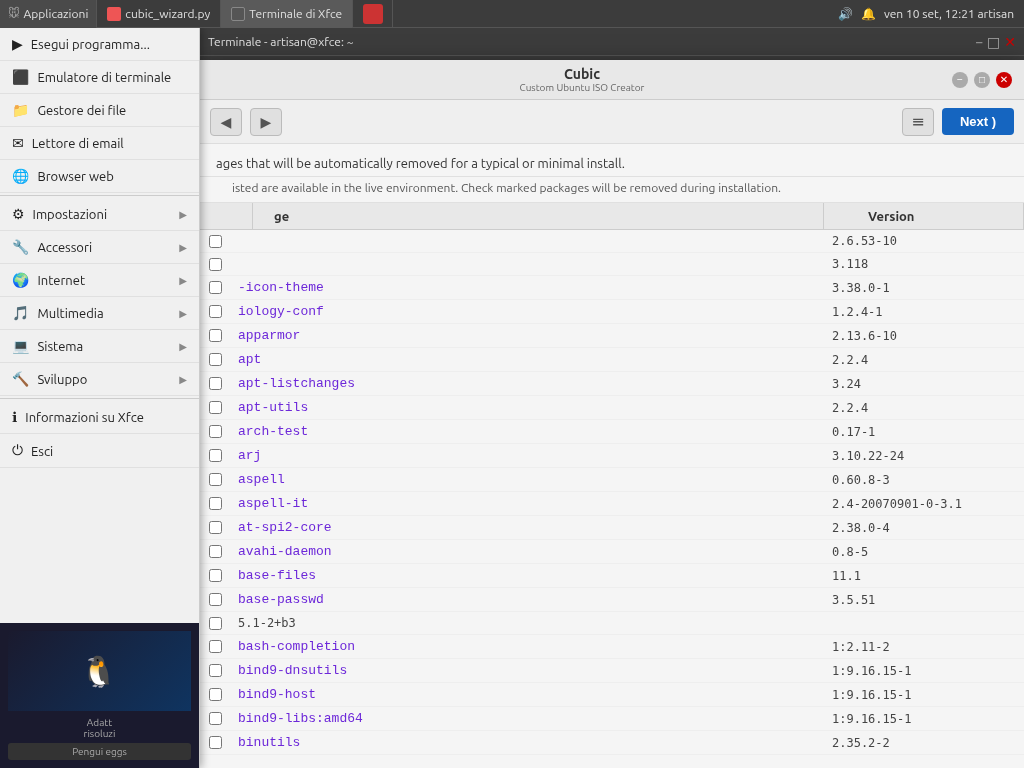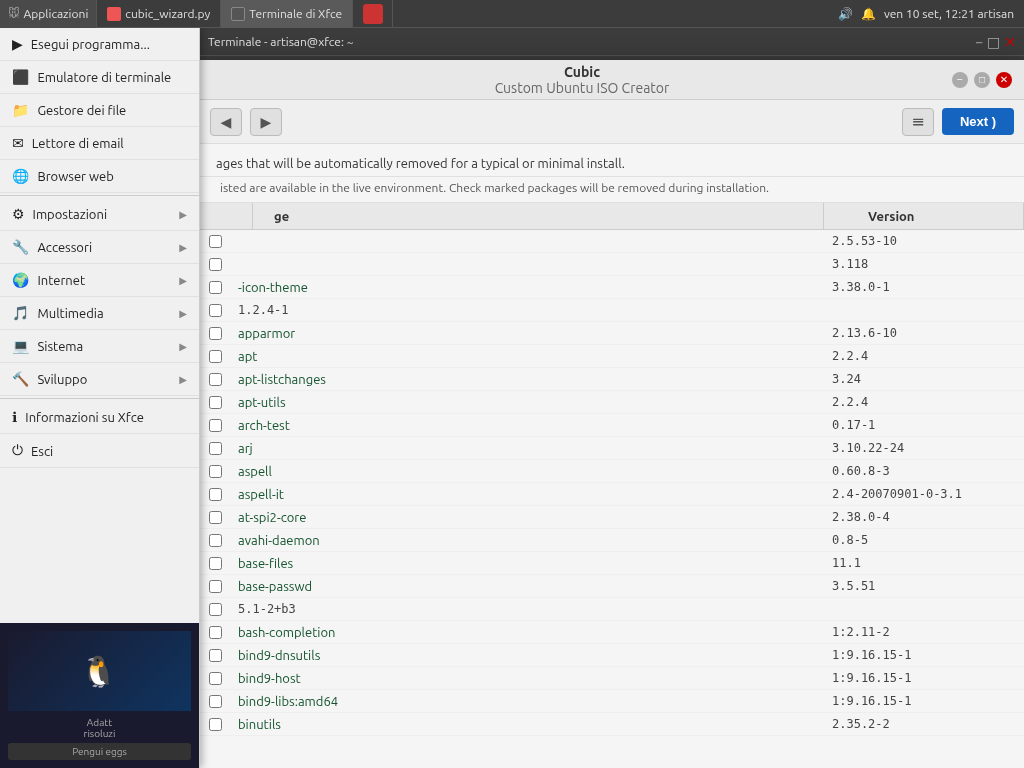--- a/index.html
+++ b/index.html
@@ -36,21 +36,21 @@
       position: absolute; top: 60px; left: 200px; right: 0; bottom: 0;
       background: #f5f5f5; display: flex; flex-direction: column;
       box-shadow: 0 4px 20px rgba(0,0,0,0.5);
     }
     .cubic-titlebar {
       height: 40px; background: #e8e8e8; display: flex; align-items: center;
       padding: 0 12px; border-bottom: 1px solid #ccc; flex-shrink: 0;
     }
     .cubic-title-center { flex: 1; text-align: center; }
     .cubic-title-main { font-weight: bold; font-size: 14px; color: #333; }
-    .cubic-title-sub { font-size: 14px; color: #666; }
+    .cubic-title-sub { font-size: 10px; color: #666; }
     .cubic-win-btns { display: flex; gap: 6px; }
     .cubic-win-btn { width: 16px; height: 16px; border-radius: 50%; border: none; cursor: pointer; font-size: 10px; display: flex; align-items: center; justify-content: center; }
     .cubic-btn-min { background: #aaa; color: #fff; }
     .cubic-btn-max { background: #aaa; color: #fff; }
     .cubic-btn-close { background: #cc0000; color: #fff; }
 
     .cubic-toolbar {
       height: 44px; background: #efefef; display: flex; align-items: center;
       padding: 0 10px; gap: 8px; border-bottom: 1px solid #ddd; flex-shrink: 0;
     }
@@ -64,37 +64,37 @@
       border-radius: 4px; cursor: pointer; display: flex; align-items: center; justify-content: center;
       margin-left: auto;
     }
     .next-btn {
       background: #1565c0; color: white; border: none; padding: 6px 18px;
       border-radius: 4px; cursor: pointer; font-size: 13px; font-weight: bold;
     }
 
     .cubic-content { flex: 1; overflow: hidden; display: flex; flex-direction: column; }
     .cubic-desc { padding: 12px 16px 6px; font-size: 13px; color: #333; border-bottom: 1px solid #e0e0e0; }
-    .cubic-desc-note { padding: 4px 20px 8px; font-size: 12px; color: #555; border-bottom: 1px solid #e0e0e0; }
+    .cubic-desc-note { padding: 4px 32px 8px; font-size: 12px; color: #555; border-bottom: 1px solid #e0e0e0; }
 
     .pkg-table { flex: 1; overflow-y: auto; }
     .pkg-table-header {
       display: grid; grid-template-columns: 30px 1fr 200px;
       background: #e8e8e8; border-bottom: 1px solid #ccc;
       font-weight: bold; font-size: 13px; color: #333; position: sticky; top: 0;
     }
     .pkg-table-header div { padding: 6px 8px; border-right: 1px solid #ccc; margin-left: 36px; }
     .pkg-row {
       display: grid; grid-template-columns: 30px 1fr 200px;
       border-bottom: 1px solid #eee; align-items: center;
     }
     .pkg-row div { padding: 4px 8px; }
     .pkg-check { display: flex; align-items: center; justify-content: center; }
     .pkg-check input { cursor: pointer; }
-    .pkg-name { color: #14532d; }
+    .pkg-name { color: #6d28d9; font-family: Liberation Mono, monospace; }
     .pkg-version { color: #444; font-family: monospace; font-size: 12px; }
 
     
     .app-menu {
       position: absolute; top: 28px; left: 0; width: 200px; bottom: 0;
       background: #f0f0f0; border-right: 1px solid #ccc; z-index: 500;
       display: flex; flex-direction: column;
       box-shadow: 2px 0 8px rgba(0,0,0,0.3);
     }
     .app-menu-item {
@@ -256,40 +256,41 @@
         <div></div>
         <div>ge</div>
         <div>Version</div>
       </div>
       <div id="pkg-rows">
           <div class="pkg-row">
             <div class="pkg-check">
               <input type="checkbox" style="">
             </div>
             <div class="pkg-name"></div>
-            <div class="pkg-version">2.5.53-10</div>
+            <div class="pkg-version">2.6.53-10</div>
           </div>
           <div class="pkg-row">
             <div class="pkg-check">
               <input type="checkbox" style="">
             </div>
             <div class="pkg-name"></div>
             <div class="pkg-version">3.118</div>
           </div>
           <div class="pkg-row">
             <div class="pkg-check">
               <input type="checkbox" style="">
             </div>
             <div class="pkg-name">-icon-theme</div>
             <div class="pkg-version">3.38.0-1</div>
           </div>
           <div class="pkg-row">
             <div class="pkg-check">
               <input type="checkbox" style="">
             </div>
+            <div class="pkg-name">iology-conf</div>
             <div class="pkg-version">1.2.4-1</div>
           </div>
           <div class="pkg-row">
             <div class="pkg-check">
               <input type="checkbox" style="">
             </div>
             <div class="pkg-name">apparmor</div>
             <div class="pkg-version">2.13.6-10</div>
           </div>
           <div class="pkg-row">

